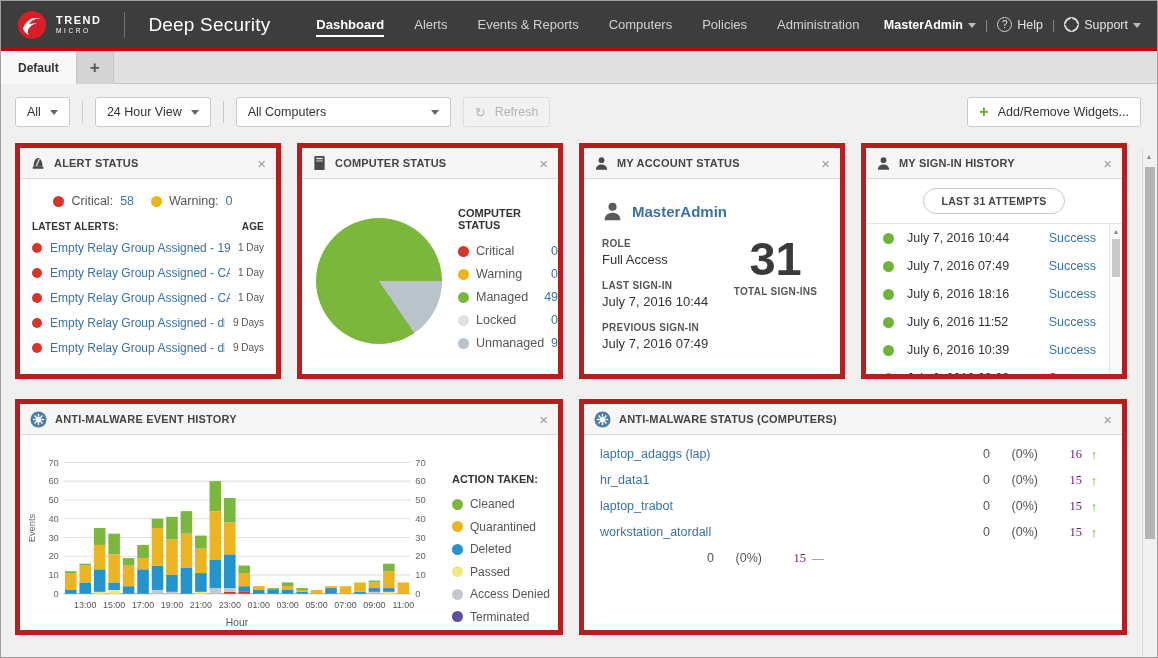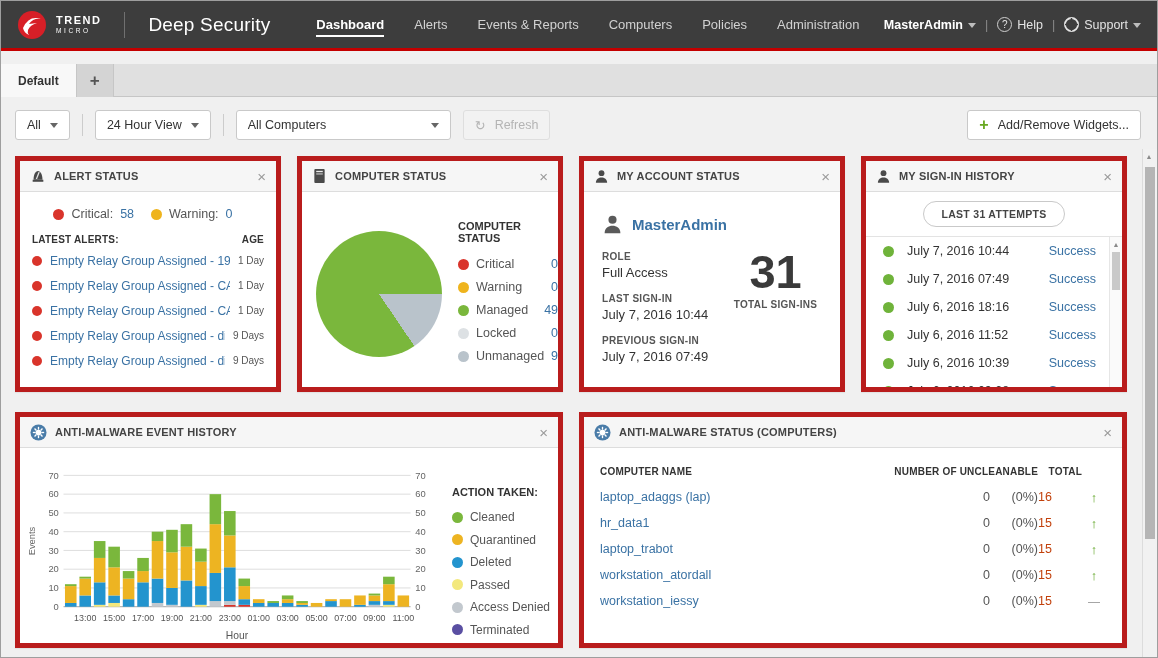--- a/index.html
+++ b/index.html
@@ -22,21 +22,21 @@
   .nav-right { margin-left:auto; display:flex; align-items:center; gap:9px; color:#e3e3e3; font-size:12.5px; }
   .nav-user { font-weight:bold; color:#fff; display:flex; align-items:center; gap:5px; }
   .caret { display:inline-block; width:0; height:0; border-left:4px solid transparent;
            border-right:4px solid transparent; border-top:5px solid #bdbdbd; margin-top:1px; }
   .nav-sep { color:#8a8a8a; }
   .help-link, .support-link { display:flex; align-items:center; gap:5px; cursor:pointer; }
   .qmark { width:15px; height:15px; border:1px solid #cfcfcf; border-radius:50%; font-size:10px;
            display:inline-flex; align-items:center; justify-content:center; color:#e3e3e3; }
 
   
-  .tabbar { height:33px; background:#e0e0e0; border-bottom:1px solid #c6c6c6; display:flex;margin-top:13px; }
+  .tabbar { height:33px; background:#e0e0e0; border-bottom:1px solid #c6c6c6; display:flex; }
   .tab { height:33px; padding:0 17px; background:#f8f8f8; border-right:1px solid #c6c6c6;
          display:flex; align-items:center; font-size:12px; font-weight:bold; color:#333; }
   .tab-add { width:37px; height:33px; background:#d4d4d4; border-right:1px solid #c6c6c6;
              display:flex; align-items:center; justify-content:center;
              color:#555; font-size:17px; font-weight:bold; cursor:pointer; }
 
   
   .toolbar { display:flex; align-items:center; gap:12px; padding:13px 16px 8px 14px; }
   .btn { background:#fff; border:1px solid #c9c9c9; border-radius:3px; height:30px;
          padding:0 11px; font-size:12.5px; color:#333; display:inline-flex; align-items:center;
@@ -116,21 +116,21 @@
   .ams-body { padding:6px 16px 0; }
   .ams-table-head { display:flex; align-items:center; height:26px; font-size:10px; font-weight:bold;
                     color:#333; letter-spacing:.2px; margin-top:4px; }
   .col-name { flex:1; }
   .col-unc-head { width:162px; text-align:right; }
   .col-total-head { width:44px; text-align:right; }
   .col-trend { width:24px; text-align:center; }
   .ams-row { display:flex; align-items:center; height:26px; font-size:12.5px; }
   .col-unc { width:114px; text-align:right; color:#555; }
   .col-pct { width:48px; text-align:right; color:#555; }
-  .col-total { width:44px; color:#c2410c; }
+  .col-total { width:44px; text-align:right; color:#701a75;font-family:Liberation Serif, serif; }
   .trend { font-weight:bold; font-size:13px; }
   .trend.up::after { content:"\2191"; color:#56a018; }
   .trend.flat::after { content:"\2014"; color:#9b9b9b; font-weight:normal; font-size:12px; }
 
   
   .page-scrollbar { position:absolute; top:148px; right:0; bottom:0; width:15px; background:#f1f1f1;
                     border-left:1px solid #dcdcdc; }
   .page-scrollbar .up { top:4px; }
   .page-thumb { position:absolute; left:2px; top:18px; width:10px; height:372px; background:#b5b5b5; }
 </style>
@@ -633,26 +633,20 @@
                   <line x1="11.2" y1="11.2" x2="13.2" y2="13.2"></line>
                 <line x1="13.2" y1="4.8" x2="11.2" y2="6.8"></line>
                   <line x1="6.8" y1="11.2" x2="4.8" y2="13.2"></line>
               </g>
             </svg>
           </span>
           <span class="w-title">ANTI-MALWARE STATUS (COMPUTERS)</span>
           <span class="w-close">×</span>
         </div>
         <div class="ams-body">
-          <div class="ams-table-head">
-            <span class="col-name">COMPUTER NAME</span>
-            <span class="col-unc-head">NUMBER OF UNCLEANABLE</span>
-            <span class="col-total-head">TOTAL</span>
-            <span class="col-trend"></span>
-          </div>
           <div>
 
               <div class="ams-row">
                 <span class="col-name link">laptop_adaggs (lap)</span>
                 <span class="col-unc">0</span>
                 <span class="col-pct">(0%)</span>
                 <span class="col-total">16</span>
                 <span class="col-trend trend up"></span>
               </div>
 
@@ -674,21 +668,20 @@
 
               <div class="ams-row">
                 <span class="col-name link">workstation_atordall</span>
                 <span class="col-unc">0</span>
                 <span class="col-pct">(0%)</span>
                 <span class="col-total">15</span>
                 <span class="col-trend trend up"></span>
               </div>
 
               <div class="ams-row">
-                <span class="col-name link">workstation_iessy</span>
                 <span class="col-unc">0</span>
                 <span class="col-pct">(0%)</span>
                 <span class="col-total">15</span>
                 <span class="col-trend trend flat"></span>
               </div>
             </div>
         </div>
       </div>
     </div>
   </div>

